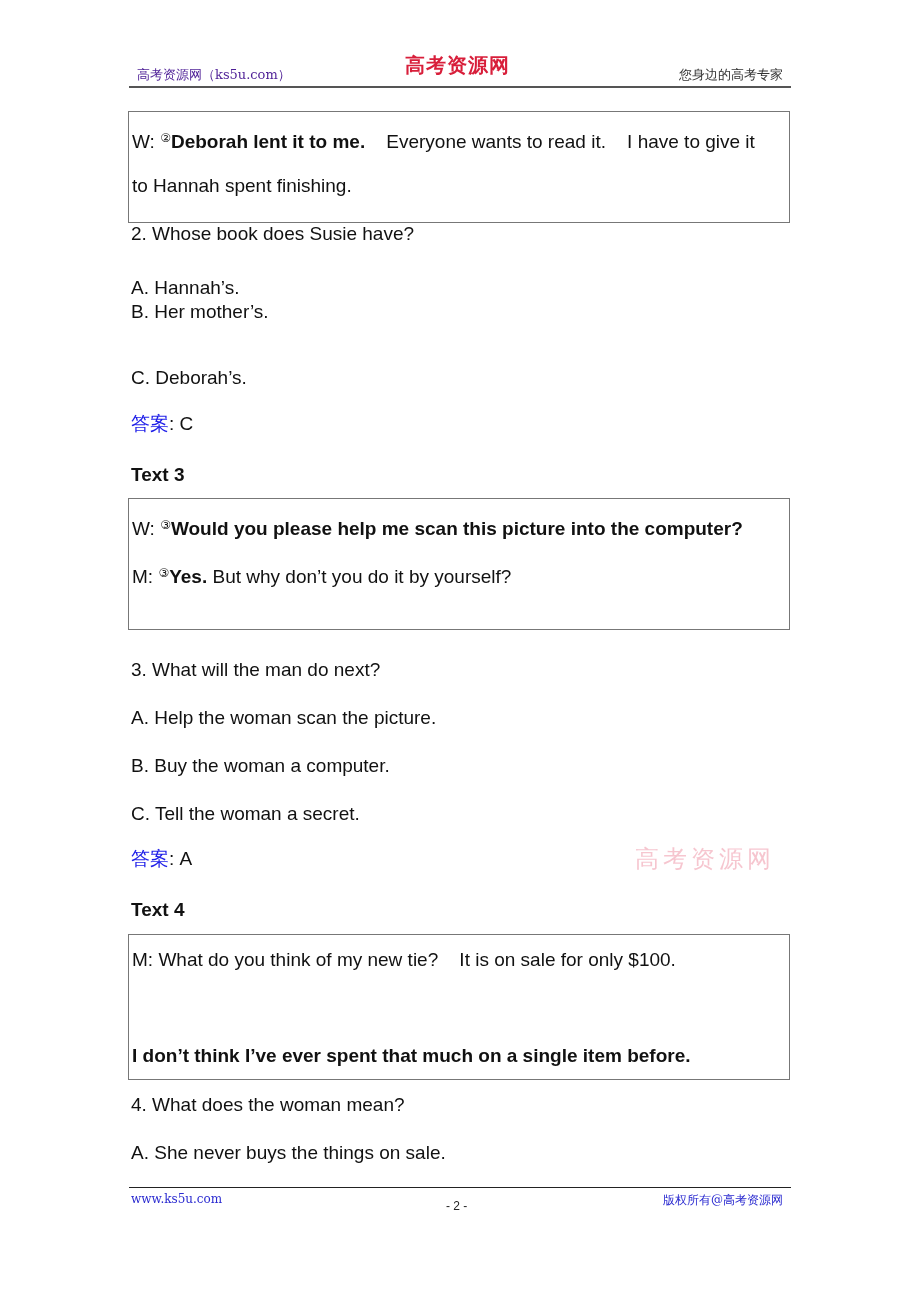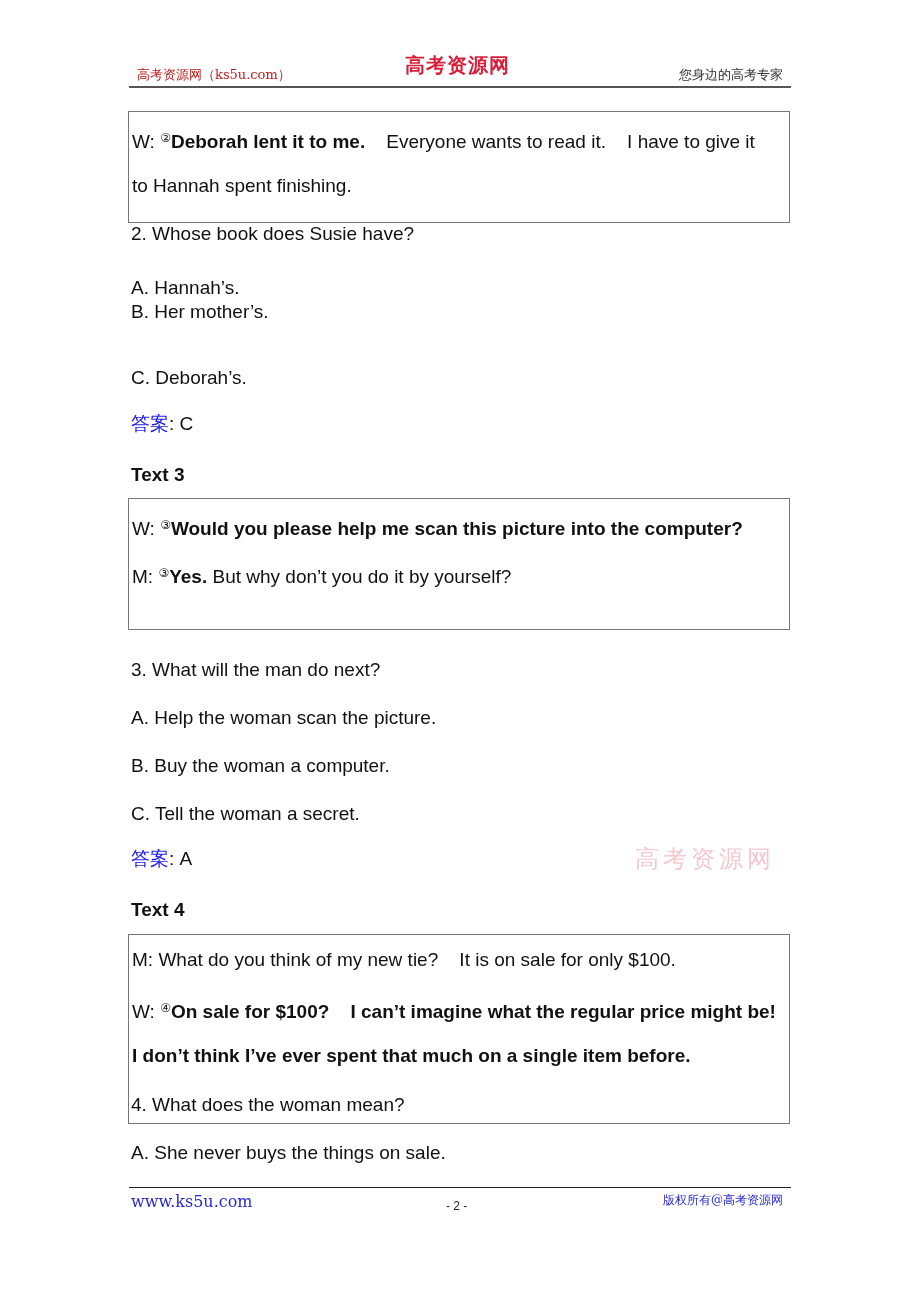--- a/index.html
+++ b/index.html
@@ -2,37 +2,37 @@
 <html><head>
 <meta charset="utf-8">
 <style>
   html, body { margin: 0; padding: 0; }
   body {
     width: 920px; height: 1302px; background: #ffffff; position: relative;
     font-family: "Liberation Sans", "DejaVu Sans", sans-serif; color: #111;
     overflow: hidden;
   }
   .abs { position: absolute; }
-  .hdr-left { left: 137px; top: 66px; font-family: "DejaVu Serif", serif; font-size: 13px; color: #b91c1c; text-align: right; }
+  .hdr-left { left: 137px; top: 66px; font-family: "DejaVu Serif", serif; font-size: 13px; color: #4c1d95; text-align: right; }
   .hdr-logo { left: 405px; top: 52px; font-family: "DejaVu Serif", serif; font-size: 20px; color: #d81e3a; font-weight: bold; letter-spacing: 1px; }
   .hdr-right { right: 137px; top: 66px; font-family: "DejaVu Serif", serif; font-size: 13px; color: #333; }
   .hdr-rule { left: 129px; top: 86px; width: 662px; height: 2px; background: #555; }
 
   .box { position: absolute; left: 128px; width: 662px; border: 1px solid #777; box-sizing: border-box; }
   .line { position: absolute; left: 131px; font-size: 19px; line-height: 24px; white-space: pre; }
   .box .line { left: 3px; }
   b { font-weight: bold; }
   .circ { font-size: 12px; vertical-align: 6px; font-family: "DejaVu Sans", sans-serif; }
   .ans-label { color: #1c1ce8; }
   .heading { font-weight: bold; }
 
   .wm { left: 635px; top: 843px; font-family: "DejaVu Serif", serif; font-size: 24px; color: #f4b8c4; letter-spacing: 4px; opacity: 0.8; }
 
   .ftr-rule { left: 129px; top: 1187px; width: 662px; height: 1px; background: #222; }
-  .ftr-left { left: 131px; top: 1192px; font-family: "DejaVu Serif", serif; font-size: 16px; color: #2a2ad0; }
+  .ftr-left { left: 131px; top: 1192px; font-family: "DejaVu Serif", serif; font-size: 12px; color: #2a2ad0; }
   .ftr-center { left: 446px; top: 1199px; font-size: 12px; color: #222; }
   .ftr-right { right: 137px; top: 1192px; font-family: "DejaVu Serif", serif; font-size: 12px; color: #2a2ad0; }
 </style>
 </head>
 <body>
 
 <div class="abs hdr-left">高考资源网（ks5u.com）</div>
 <div class="abs hdr-logo">高考资源网</div>
 <div class="abs hdr-right">您身边的高考专家</div>
 <div class="abs hdr-rule"></div>
@@ -56,23 +56,22 @@
 
 <div class="line" style="top:658px;">3. What will the man do next?</div>
 <div class="line" style="top:706px;">A. Help the woman scan the picture.</div>
 <div class="line" style="top:754px;">B. Buy the woman a computer.</div>
 <div class="line" style="top:802px;">C. Tell the woman a secret.</div>
 <div class="line" style="top:847px;"><span class="ans-label">答案</span><span>: A</span></div>
 
 <div class="abs wm">高考资源网</div>
 
 <div class="line heading" style="top:898px;">Text 4</div>
-<div class="box" style="top:934px; height:190px;">
+<div class="box" style="top:934px; height:146px;">
   <div class="line" style="top:13px;"><span>M: </span><span>What do you think of my new tie?    It is on sale for only $100.</span></div>
-  <div class="line" style="top:61px;"><span>W: </span><span class="circ">④</span><b>On sale for $100?    I can’t imagine what the regular price might be!</b></div>
   <div class="line" style="top:109px;"><b>I don’t think I’ve ever spent that much on a single item before.</b></div>
 </div>
 
 <div class="line" style="top:1093px;">4. What does the woman mean?</div>
 <div class="line" style="top:1141px;">A. She never buys the things on sale.</div>
 
 <div class="abs ftr-rule"></div>
 <div class="abs ftr-left">www.ks5u.com</div>
 <div class="abs ftr-center">- 2 -</div>
 <div class="abs ftr-right">版权所有@高考资源网</div>

